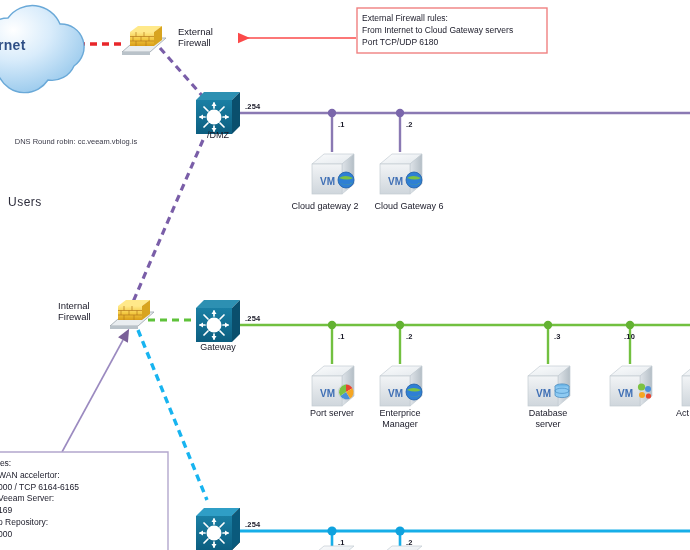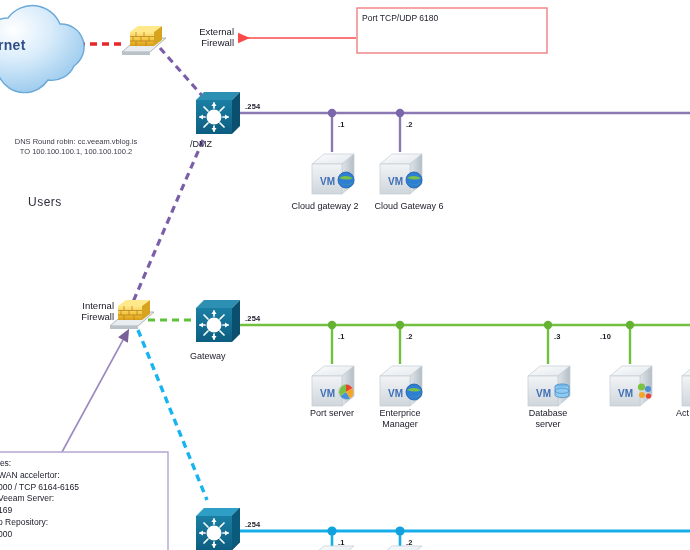--- a/index.html
+++ b/index.html
@@ -14,32 +14,32 @@
   }
   #canvas{position:absolute;left:0;top:0;width:690px;height:550px;}
   svg.layer{position:absolute;left:0;top:0;width:690px;height:550px;pointer-events:none;}
 
   
   .iptick{position:absolute;font-size:7.5px;color:#1a1a28;font-weight:700;letter-spacing:.2px;}
   .cloud-text{position:absolute;font-size:14px;font-weight:700;color:#2f4f86;letter-spacing:.3px;}
 
   .dnsnote{position:absolute;font-size:7.5px;line-height:10px;color:#3a3a48;text-align:center;}
 
-  .users-lbl{position:absolute;font-size:12px;color:#2b2b3a;letter-spacing:.5px;margin-left:20px;}
+  .users-lbl{position:absolute;font-size:12px;color:#2b2b3a;letter-spacing:.5px;}
 
   .nodelabel{
     position:absolute;font-size:9px;line-height:11px;
     color:#1a1a28;text-align:center;white-space:pre-line;
   }
   .fwlabel{
     position:absolute;font-size:9.5px;line-height:11px;
-    color:#1a1a28;text-align:right;white-space:pre-line;font-weight:400;
+    color:#1a1a28;text-align:left;white-space:pre-line;font-weight:400;
   }
   .switchlabel{
-    position:absolute;font-size:9px;line-height:10px;color:#1a1a28;margin-top:9px;
+    position:absolute;font-size:9px;line-height:10px;color:#1a1a28;text-align:center;
   }
 </style>
 </head>
 <body>
 
 <div id="canvas">
 
   <svg class="layer" viewBox="0 0 690 550">
     <defs>
       <marker id="arrRed" markerWidth="9" markerHeight="9" refX="8" refY="4.5" orient="auto">
@@ -343,21 +343,20 @@
 
     <g>
       <rect x="357" y="8" width="190" height="45" fill="#ffffff" stroke="#f08080" stroke-width="1.4"></rect>
     </g>
   </svg>
 
   <div class="cloud-text" style="left:-2px;top:37px;">rnet</div>
 
   <div class="dnsnote" style="left:0px;top:96px;width:152px;margin-top:41px;">
     <div>DNS Round robin: cc.veeam.vblog.is</div>
-    <div>TO 100.100.100.1, 100.100.100.2</div>
   </div>
 
   <div class="users-lbl" style="left:8px;top:195px;">Users</div>
 
   <div class="fwlabel" style="left:178px;top:26px;width:56px;">External
 Firewall</div>
 
   <div class="fwlabel" style="left:58px;top:300px;width:56px;">Internal
 Firewall</div>
 
@@ -367,36 +366,38 @@
   <div class="iptick" style="left:245px;top:102px;">.254</div>
   <div class="iptick" style="left:245px;top:314px;">.254</div>
   <div class="iptick" style="left:245px;top:520px;">.254</div>
 
   <div class="iptick" style="left:338px;top:120px;">.1</div>
   <div class="iptick" style="left:406px;top:120px;">.2</div>
 
   <div class="iptick" style="left:338px;top:332px;">.1</div>
   <div class="iptick" style="left:406px;top:332px;">.2</div>
   <div class="iptick" style="left:554px;top:332px;">.3</div>
-  <div class="iptick" style="left:600px;top:332px;">.10</div>
+  <div class="iptick" style="left:624px;top:332px;">.10</div>
 
   <div class="iptick" style="left:338px;top:538px;">.1</div>
   <div class="iptick" style="left:406px;top:538px;">.2</div>
 
   <div class="nodelabel" style="left:283px;top:201px;width:84px;">Cloud gateway 2</div>
   <div class="nodelabel" style="left:367px;top:201px;width:84px;">Cloud Gateway 6</div>
 
   <div class="nodelabel" style="left:292px;top:408px;width:80px;">Port server</div>
   <div class="nodelabel" style="left:510px;top:408px;width:76px;">Database
 server</div>
   <div class="nodelabel" style="left:364px;top:408px;width:72px;">Enterprice
 Manager</div>
   <div class="nodelabel" style="left:676px;top:408px;width:40px;text-align:left;">Act</div>
 
   <div style="position:absolute;left:362px;top:12px;width:184px;font-size:8.5px;line-height:12px;color:#1a1a28;">
+    <div>External  Firewall rules:</div>
+    <div>From Internet to Cloud Gateway servers</div>
     <div>Port TCP/UDP 6180</div>
   </div>
 
   <div style="position:absolute;left:-2px;top:458px;width:168px;font-size:8.5px;line-height:11.8px;color:#1a1a28;">
     <div>les:</div>
     <div>WAN accelertor:</div>
     <div>000 / TCP 6164-6165</div>
     <div>Veeam Server:</div>
     <div>169</div>
     <div>o Repository:</div>

